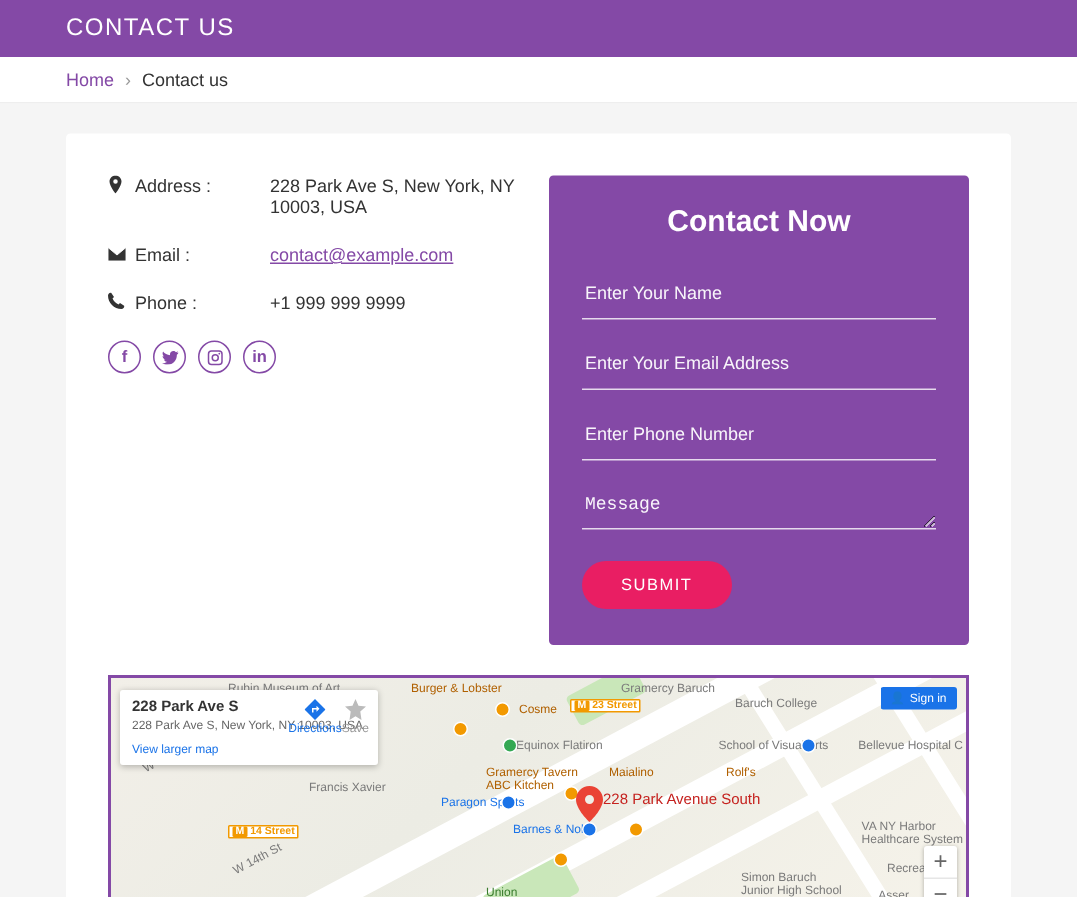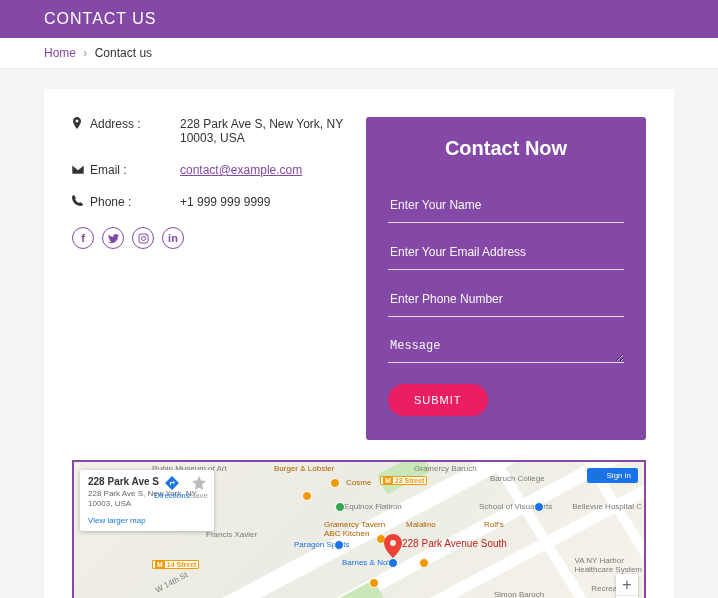--- a/index.html
+++ b/index.html
@@ -14,37 +14,37 @@
   .left { flex: 1; }
   .info-row { display: flex; align-items: flex-start; margin-bottom: 18px; font-size: 12px; }
   .info-row .icn { width: 18px; color: #333; }
   .info-row .lbl { width: 90px; color: #333; }
   .info-row .val { flex: 1; color: #333; }
   .info-row .val.link { color: #8449a6; }
   .follow-title { font-size: 18px; color: #333; margin: 18px 0 10px; }
   .socials { display: flex; gap: 8px; }
   .social { width: 22px; height: 22px; border: 1px solid #8449a6; border-radius: 50%; display: flex; align-items: center; justify-content: center; color: #8449a6; font-size: 11px; font-weight: bold; cursor: pointer; }
   .form-box { width: 280px; background: #8449a6; border-radius: 3px; padding: 20px 22px 24px; }
-  .form-title { color: #fff; text-align: center; font-size: 20px; font-weight: 700; margin-bottom: 28px; }
+  .form-title { color: #fff; text-align: center; font-size: 20px; font-weight: 700; margin-bottom: 18px; }
   .field { width: 100%; background: transparent; border: none; border-bottom: 1px solid rgba(255,255,255,0.8); color: #fff; font-size: 12px; padding: 10px 2px; margin-bottom: 12px; outline: none; }
   .field::placeholder { color: #fff; opacity: 0.95; }
   textarea.field { resize: both; height: 34px; font-family: Liberation Mono, monospace; }
   .submit { background: #e91e63; color: #fff; border: none; border-radius: 20px; padding: 10px 26px; font-size: 11px; letter-spacing: 1px; cursor: pointer; margin-top: 6px; }
   .map-wrap { margin-top: 20px; border: 2px solid #8449a6; height: 180px; position: relative; background: linear-gradient(135deg,#f2efe8 0%, #ecece4 40%, #f6f3ea 100%); overflow: hidden; }
   .road { position: absolute; background: #fff; }
   .r1 { width: 900px; height: 18px; top: 30px; left: -100px; transform: rotate(-28deg); }
   .r2 { width: 900px; height: 14px; top: 90px; left: -100px; transform: rotate(-28deg); }
   .r3 { width: 900px; height: 12px; top: 140px; left: -100px; transform: rotate(-28deg); }
   .r4 { width: 900px; height: 10px; top: -40px; left: -50px; transform: rotate(58deg); }
   .r5 { width: 900px; height: 10px; top: 20px; left: 80px; transform: rotate(58deg); }
   .r6 { width: 900px; height: 10px; top: 80px; left: 200px; transform: rotate(58deg); }
   .park { position: absolute; background: #c9e7b9; border-radius: 3px; }
   .p1 { width: 60px; height: 28px; top: 130px; left: 250px; transform: rotate(-28deg); }
   .p2 { width: 50px; height: 22px; top: 0px; left: 305px; transform: rotate(-28deg); }
-  .info-win { position: absolute; top: 8px; left: 6px; background: #fff; width: 134px; border-radius: 2px; box-shadow: 0 1px 4px rgba(0,0,0,0.25); padding: 6px 8px; font-size: 9px; }
+  .info-win { position: absolute; top: 8px; left: 6px; background: #fff; width: 172px; border-radius: 2px; box-shadow: 0 1px 4px rgba(0,0,0,0.25); padding: 6px 8px; font-size: 9px; }
   .info-win .iw-title { font-weight: 700; font-size: 10px; margin-bottom: 2px; }
   .info-win .iw-addr { color: #666; font-size: 8px; line-height: 1.3; }
   .info-win .iw-link { color: #1a73e8; font-size: 8px; margin-top: 6px; display: inline-block; cursor: pointer; }
   .info-win .iw-acts { position: absolute; top: 6px; right: 6px; display: flex; }
   .info-win .iw-act { text-align: center; color: #1a73e8; font-size: 8px; cursor: pointer; }
   .info-win .iw-act .ic { width: 14px; height: 14px; margin: 0 auto 1px; display: flex; align-items: center; justify-content: center; }
   .pin { position: absolute; top: 72px; left: 310px; color: #ea4335; font-size: 20px; }
   .pin-label { position: absolute; top: 76px; left: 328px; color: #c5221f; font-size: 10px; font-weight: 500; text-align: center; }
   .signin { position: absolute; top: 6px; right: 6px; background: #1a73e8; color: #fff; font-size: 8px; padding: 3px 7px; border-radius: 2px; cursor: pointer; }
   .zoom { position: absolute; bottom: 20px; right: 6px; width: 22px; background: #fff; border-radius: 2px; box-shadow: 0 1px 3px rgba(0,0,0,0.3); }

